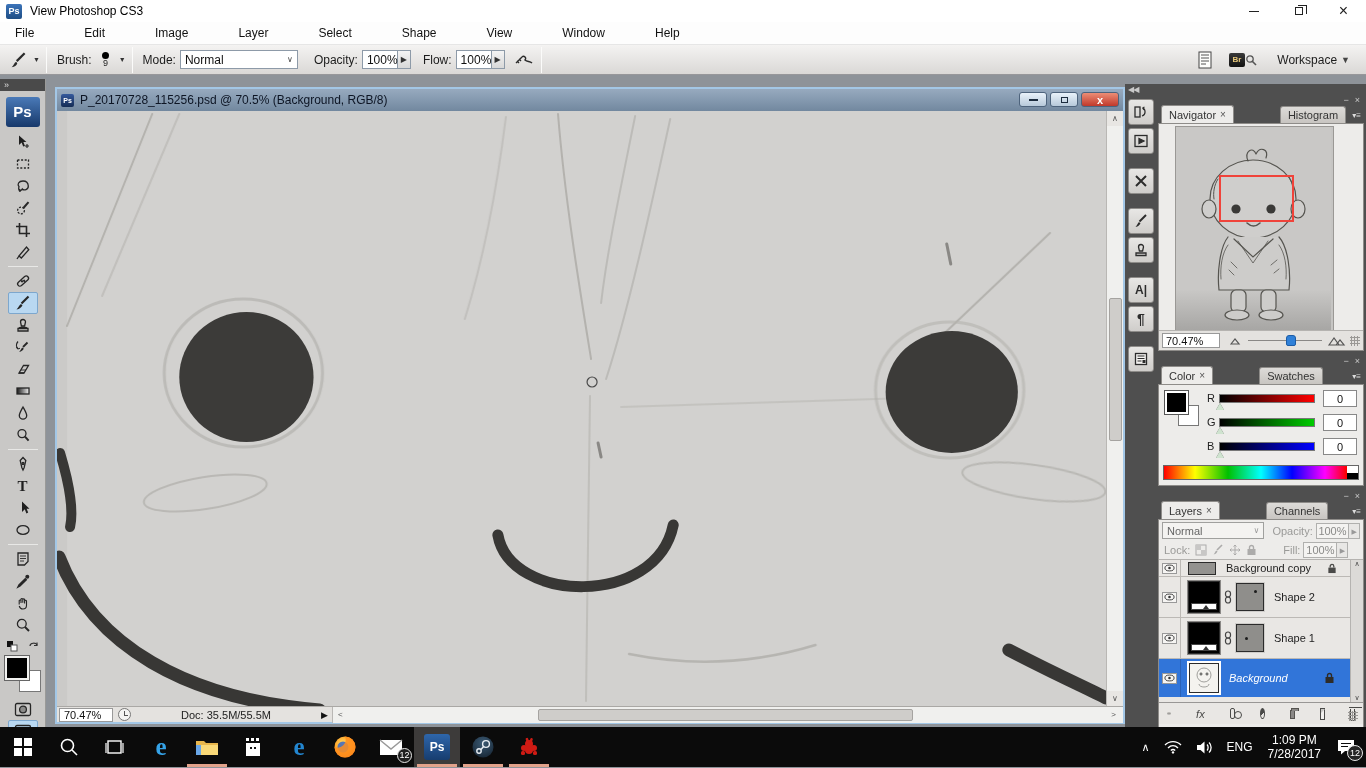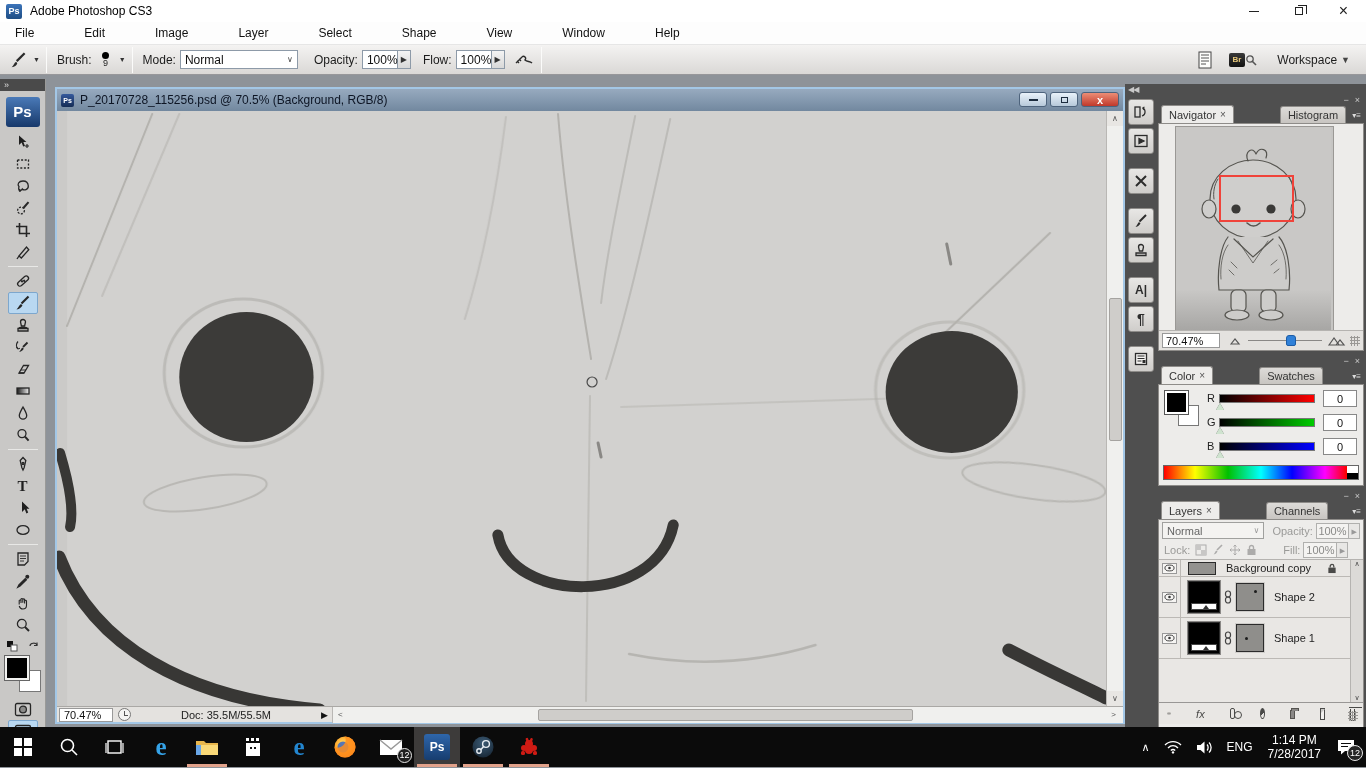--- a/index.html
+++ b/index.html
@@ -182,21 +182,21 @@
   #tray-lang { font-size:12px; }
   #tray-clock { font-size:12px; text-align:center; line-height:14px; margin:0 8px; }
   #notif { position:relative; margin-right:10px; }
   .notif-badge { position:absolute; right:-7px; bottom:-5px; width:16px; height:16px; border-radius:50%; background:#262626; border:1px solid #e8e8e8; color:#fff; font-size:9px; text-align:center; line-height:14px; }
 </style>
 </head>
 <body>
 
 <div id="titlebar">
   <div class="ps-badge">Ps</div>
-  <span class="title">Adobe Photoshop CS3</span>
+  <span class="title">View Photoshop CS3</span>
   <div class="wincontrols">
     <div class="wbtn">
         <span class="mini-line"></span>
       </div>
     <div class="wbtn">
         <span class="restore-box"></span>
       </div>
     <div class="wbtn" style="font-size:16px;">×</div>
   </div>
 </div>
@@ -787,20 +787,45 @@
               </div>
             <svg class="chain-ico" width="10" height="14" viewBox="0 0 10 14">
                 <rect x="2.5" y="1" width="5" height="6" rx="2.5" fill="none" stroke="#444" stroke-width="1.2"></rect>
                 <rect x="2.5" y="7" width="5" height="6" rx="2.5" fill="none" stroke="#444" stroke-width="1.2"></rect>
               </svg>
             <div class="mask-thumb">
                 <div class="mdot" style="left:8px;top:12px;"></div>
               </div>
             <span class="lname">Shape 1</span>
           </div>
+          <div class="lrow" id="row-background">
+            <div class="eye-cell" style="border-right-color:#2a62b8;">
+                <div class="eye-box">
+                  <svg width="11" height="8" viewBox="0 0 12 8">
+                    <ellipse cx="6" cy="4" rx="5" ry="3.2" fill="none" stroke="#333"></ellipse>
+                    <circle cx="6" cy="4" r="1.4" fill="#333"></circle>
+                  </svg>
+                </div>
+              </div>
+            <div class="bgthumb">
+              <svg width="28" height="28" viewBox="0 0 28 28">
+                  <g stroke="#8a8a86" fill="none" stroke-width="0.8">
+                    <circle cx="14" cy="11" r="7"></circle>
+                    <circle cx="11" cy="10" r="1.2" fill="#555"></circle>
+                    <circle cx="17" cy="10" r="1.2" fill="#555"></circle>
+                    <path d="M9,20 C9,24 19,24 19,20"></path>
+                  </g>
+                </svg>
+            </div>
+            <span class="lname">Background</span>
+            <svg class="rlock" width="11" height="12" viewBox="0 0 11 12">
+                <rect x="1.5" y="5" width="8" height="6" fill="#2e2c28"></rect>
+                <path d="M3.5,5 V3.5 a2,2 0 0 1 4,0 V5" stroke="#2e2c28" fill="none" stroke-width="1.4"></path>
+              </svg>
+          </div>
           <div id="list-scroll">
             <span>∧</span>
             <span>∨</span>
           </div>
         </div>
 
         <div id="layers-footer">
           <svg class="fico" width="13" height="9" viewBox="0 0 14 9">
               <rect x="0.8" y="2" width="7" height="5" rx="2.5" fill="none" stroke="#4a4a48" stroke-width="1.2"></rect>
               <rect x="6" y="2" width="7" height="5" rx="2.5" fill="none" stroke="#4a4a48" stroke-width="1.2"></rect>
@@ -926,21 +951,21 @@
     </span>
     <span class="tray-item">
       <svg width="17" height="15" viewBox="0 0 17 15">
           <path d="M1,5 H4.5 L8.5,1.5 V13.5 L4.5,10 H1 Z" fill="#fff"></path>
           <path d="M11,4.5 C12.5,6 12.5,9 11,10.5 M13,2.5 C15.8,5 15.8,10 13,12.5" stroke="#fff" fill="none" stroke-width="1.3"></path>
         </svg>
     </span>
     <span class="tray-item" id="tray-lang">ENG</span>
     <span class="tray-item" id="tray-clock">
       <span style="display:block;">
-        <span style="display:block;">1:14 PM</span>
+        <span style="display:block;">1:09 PM</span>
         <span style="display:block;">7/28/2017</span>
       </span>
     </span>
     <span class="tray-item" id="notif">
       <svg width="20" height="18" viewBox="0 0 20 18">
           <path d="M2,2 H18 V13 H9 L5,16.5 V13 H2 Z" fill="#fff"></path>
           <path d="M5,5.5 h10 M5,8.5 h7" stroke="#0b0b0b" stroke-width="1.2"></path>
         </svg>
       <span class="notif-badge">12</span>
     </span>

